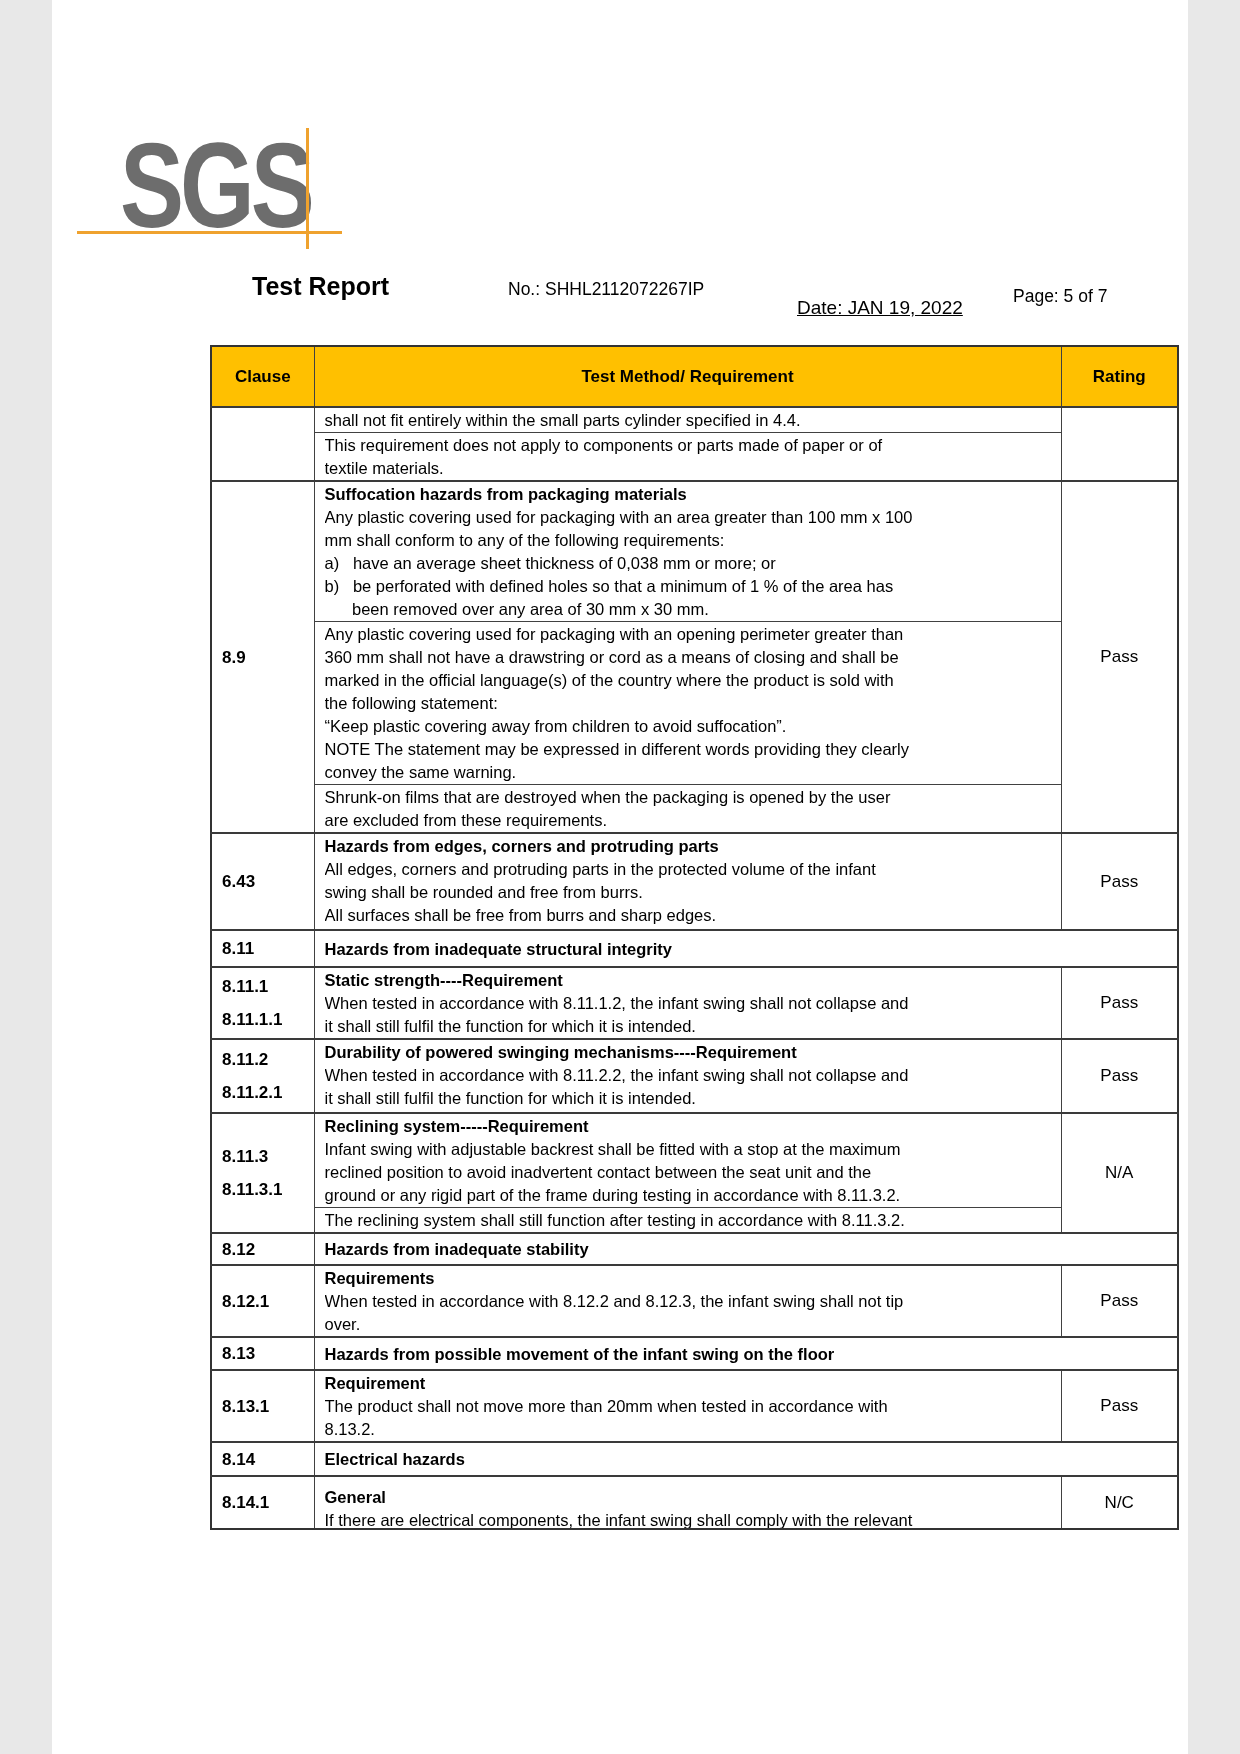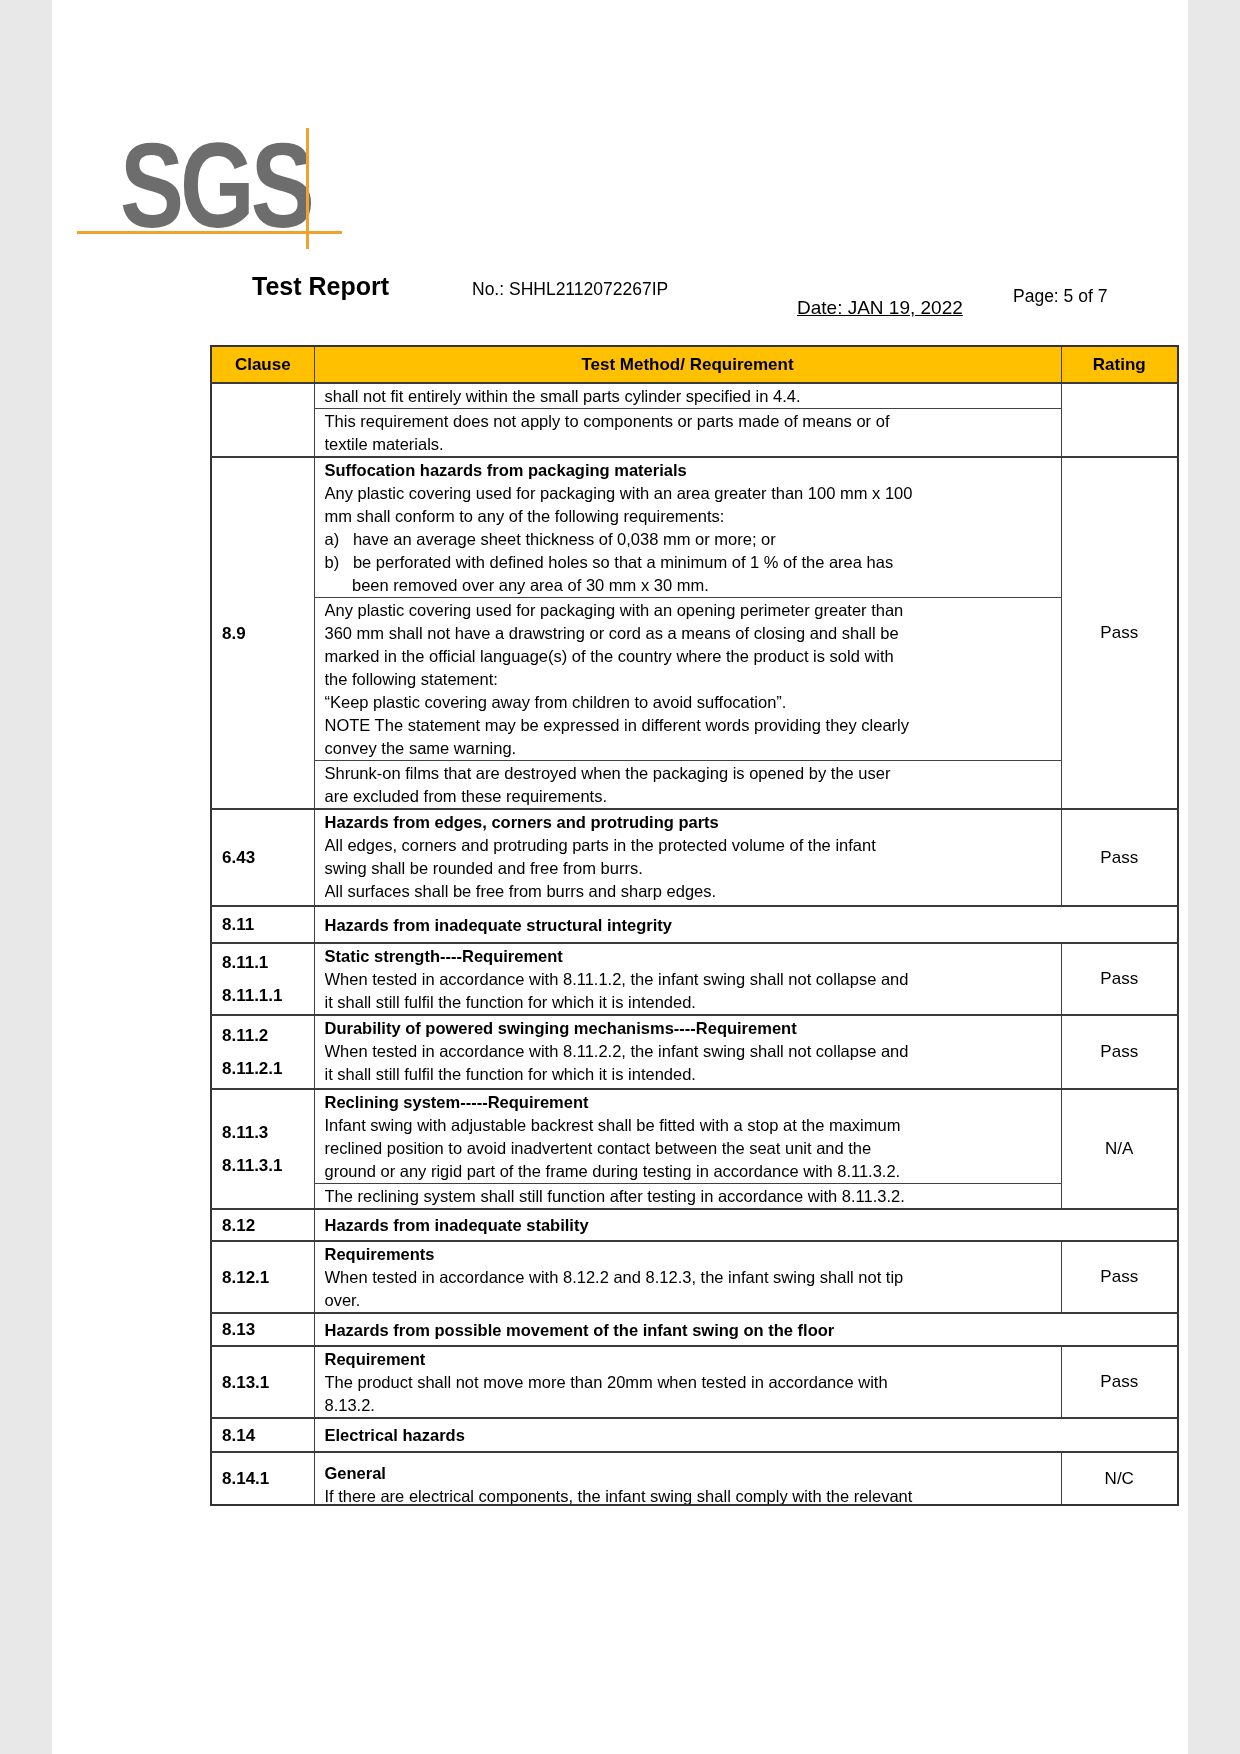--- a/index.html
+++ b/index.html
@@ -17,38 +17,38 @@
     position:absolute;left:68px;top:137px;
     font-size:120px;font-weight:700;line-height:0.8;
     color:#6d6d6d;letter-spacing:-5px;
     transform:scaleX(0.80);transform-origin:left top;
   }
   .logo-hline{position:absolute;left:25px;top:231px;width:265px;height:3px;background:#efa22e;}
   .logo-vline{position:absolute;left:254px;top:128px;width:3px;height:121px;background:#efa22e;}
   
   .doc-header span{position:absolute;white-space:nowrap;}
   .h-title{left:200px;top:272px;font-size:25px;font-weight:700;}
-  .h-no{left:420px;top:279px;font-size:17.5px;}
+  .h-no{left:456px;top:279px;font-size:17.5px;}
   .h-date{left:745px;top:297px;font-size:19px;text-decoration:underline;}
   .h-page{left:961px;top:286px;font-size:17.5px;}
   
   table.rt{
     position:absolute;left:158px;top:345px;
     width:967px;table-layout:fixed;
     border-collapse:collapse;
     border:2px solid #333;
     font-size:16.5px;
   }
   .rt th,.rt td{border:1px solid #414141;padding:12px;}
   .rt tr.gs>td{border-top:2px solid #3a3a3a;}
   .rt td.sub{border-top:1px solid #5e5e5e;}
   .rt th{
     background:#FFC000;
     font-size:17px;font-weight:700;text-align:center;
-    height:27px;padding:4px;
+    height:27px;padding:16px;
   }
   td.c{
     vertical-align:middle;text-align:left;
     padding:0 4px 0 10px;
     font-weight:700;font-size:17px;line-height:19px;
   }
   td.m{vertical-align:top;padding:1px 8px 0 10px;}
   td.r{vertical-align:middle;text-align:center;font-size:17px;}
   .cellwrap{overflow:hidden;}
   .m-title{font-weight:700;line-height:23px;white-space:pre;}
@@ -96,21 +96,21 @@
         <td class="m">
           <div class="cellwrap">
               <div class="m-body">shall not fit entirely within the small parts cylinder specified in 4.4.</div>
             </div>
         </td>
         <td class="r" rowspan="2"></td>
       </tr>
       <tr style="height:45px">
         <td class="m sub">
           <div class="cellwrap">
-              <div class="m-body">This requirement does not apply to components or parts made of means or of
+              <div class="m-body">This requirement does not apply to components or parts made of paper or of
 textile materials.</div>
             </div>
         </td>
       </tr>
 
       <tr class="gs" style="height:138px">
         <td class="c" rowspan="3">8.9</td>
         <td class="m">
           <div class="cellwrap">
             <div class="m-title">Suffocation hazards from packaging materials</div>

